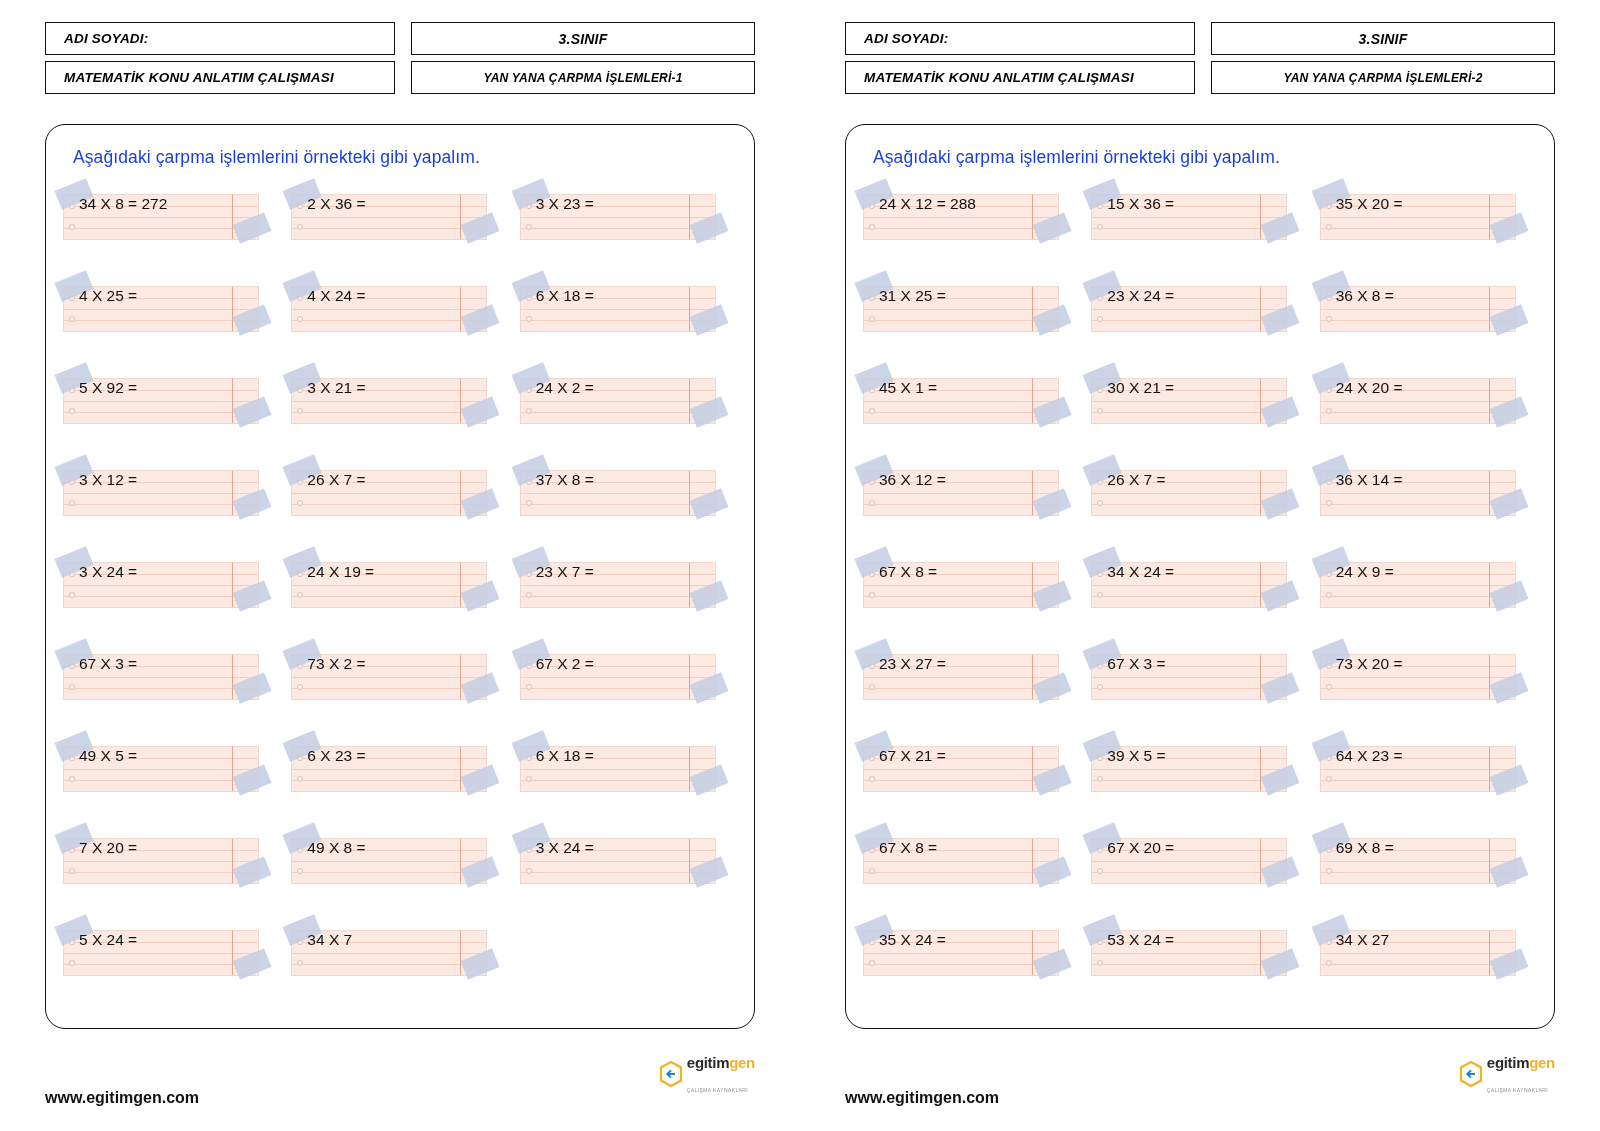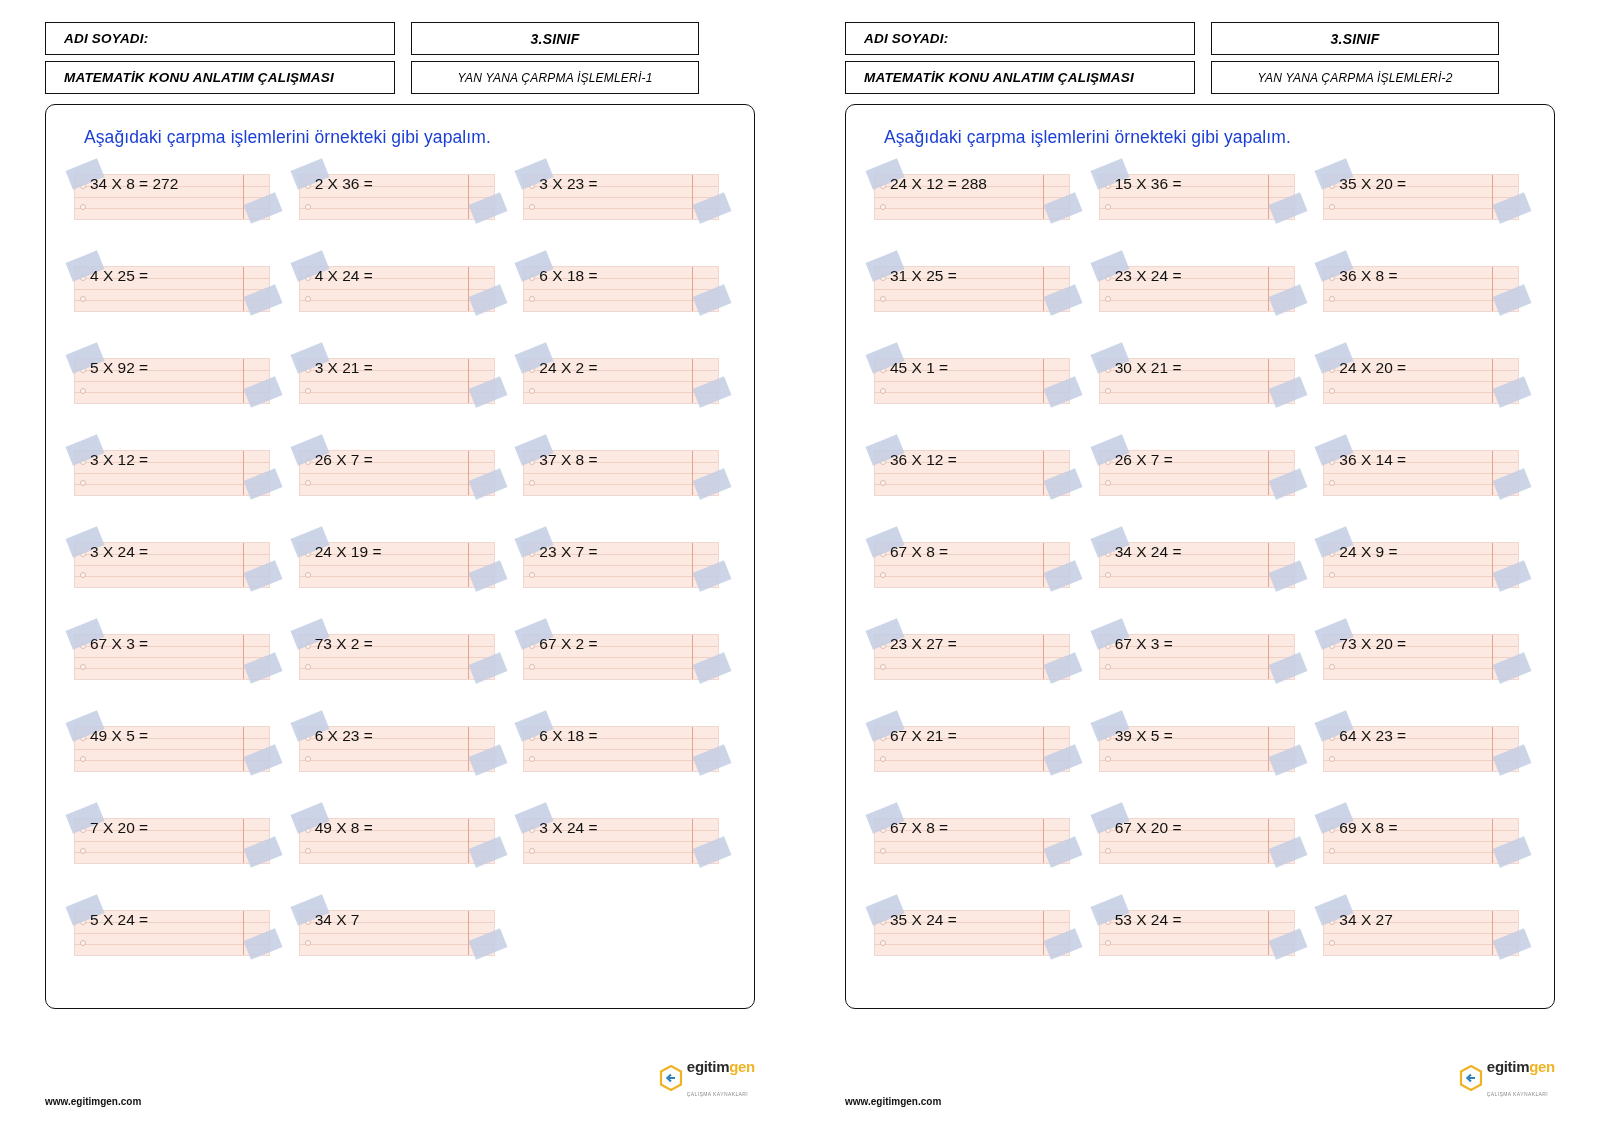--- a/index.html
+++ b/index.html
@@ -43,48 +43,48 @@
     box-sizing: border-box;
     display: flex;
     align-items: center;
     height: 33px;
   }
   .hdr-box.left {
     width: 350px;
     padding-left: 18px;
   }
   .hdr-box.right {
-    width: 288px;
+    width: 344px;
     justify-content: center;
     text-align: right;
   }
   .hdr-label {
     font-weight: bold;
     font-style: italic;
     font-size: 13.5px;
     letter-spacing: .2px;
     color: #000;
   }
   .hdr-label.small {
     font-size: 12px;
-    font-weight: normal;
+    font-weight: bold;
     font-style: italic;
   }
   .hdr-label.sinif {
     font-size: 14px;
   }
 
   
   .frame {
-    margin-top: 10px;
+    margin-top: 30px;
     border: 1.8px solid #111;
-    border-radius: 10px;
+    border-radius: 20px;
     height: 905px;
     box-sizing: border-box;
-    padding: 22px 16px 10px 16px;
+    padding: 22px 16px 10px 5px;
     position: relative;
   }
   .instruction {
     color: #1b3fd4;
     font-size: 17.5px;
     padding-left: 22px;
     margin-bottom: 14px;
     letter-spacing: .1px;
   }
 
@@ -173,21 +173,21 @@
   .footer {
     position: absolute;
     left: 45px;
     right: 45px;
     bottom: 24px;
     display: flex;
     align-items: center;
     justify-content: space-between;
   }
   .footer-url {
-    font-size: 10px;
+    font-size: 16px;
     font-weight: bold;
     color: #111;
     margin-top: 48px;
   }
   .logo {
     display: flex;
     align-items: center;
     gap: 4px;
   }
   .logo-mark {

